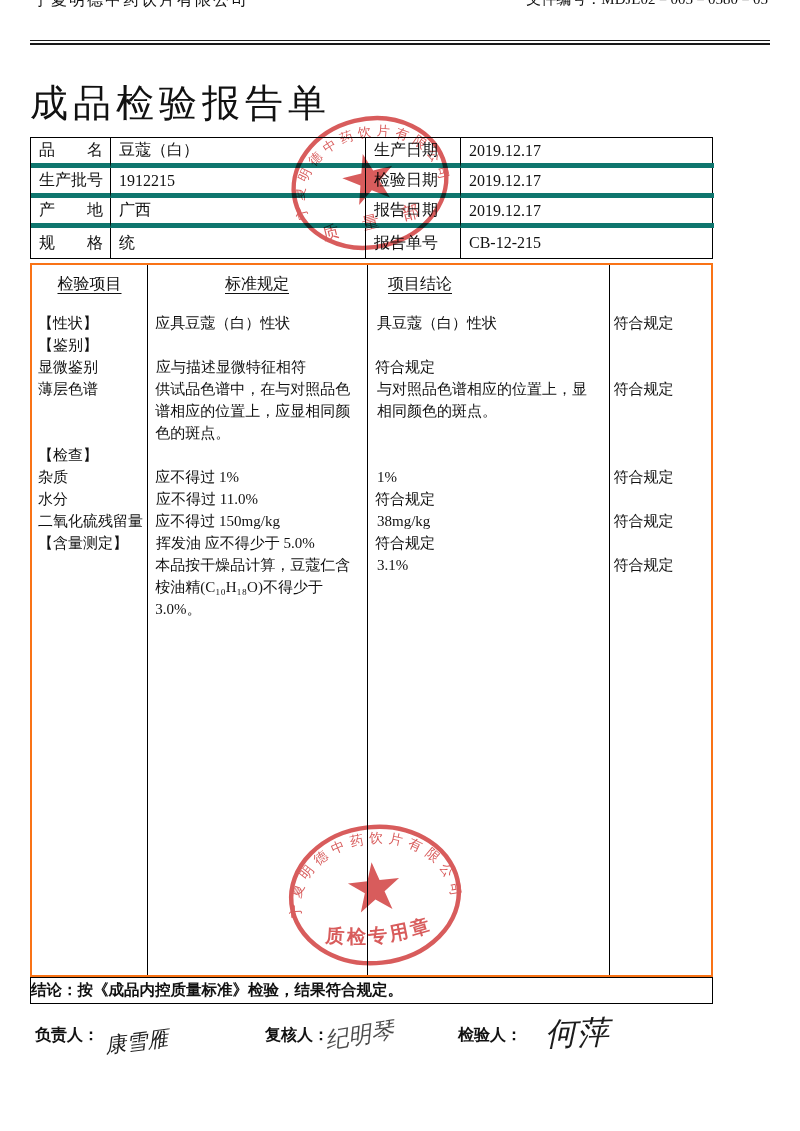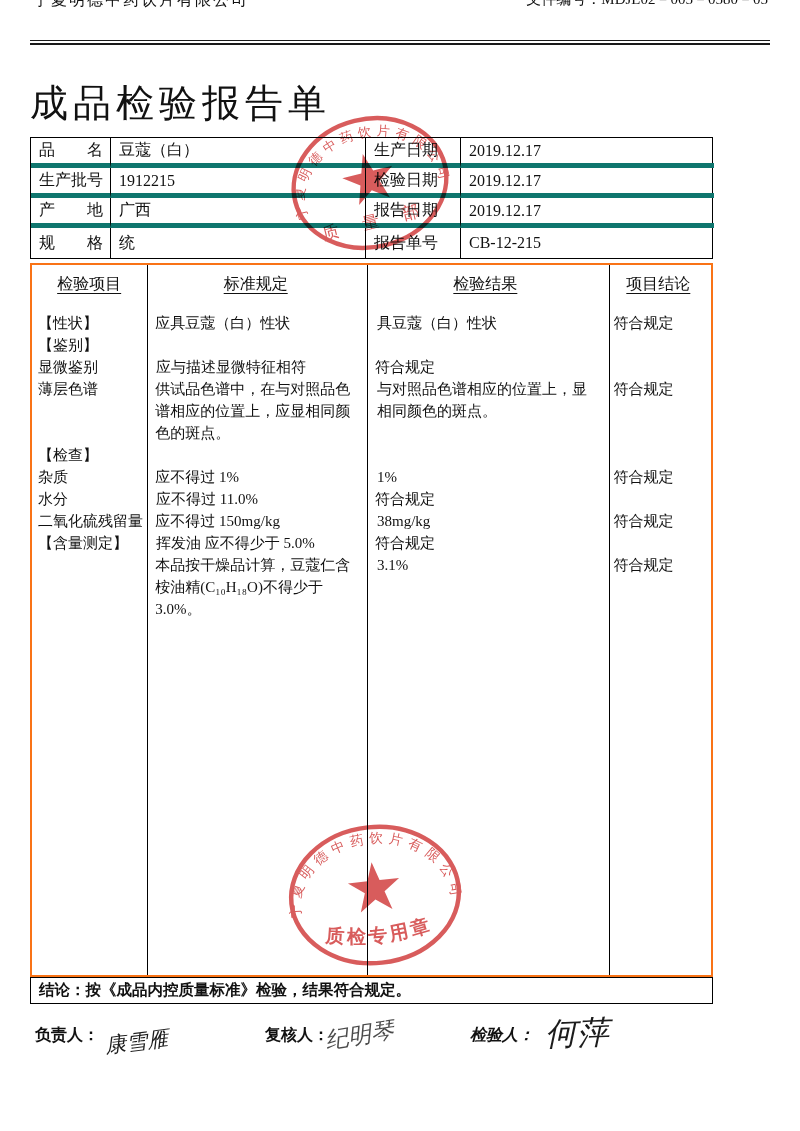--- a/index.html
+++ b/index.html
@@ -36,27 +36,27 @@
   .rows{margin-top:14px;}
   .rrow{display:flex;align-items:flex-start;min-height:22px;line-height:22px;}
   .rrow>div{box-sizing:border-box;}
   .c1{width:115px;padding-left:6px;}
   .c2{width:220px;padding-left:9px;padding-right:4px;}
   .c3{width:242px;padding-left:12px;padding-right:6px;}
   .c4{width:106px;padding-left:8px;}
 
   
   .conclusion{position:absolute;left:30px;top:977px;width:683px;height:27px;border:1px solid #000;
-              box-sizing:border-box;display:flex;align-items:center;padding-left:8px;
+              box-sizing:border-box;display:flex;align-items:center;padding-left:0;
               font-family:"Liberation Sans","DejaVu Sans",sans-serif;font-size:15.5px;font-weight:600;}
 
   
   .sig-label{position:absolute;font-family:"Liberation Sans","DejaVu Sans",sans-serif;
              font-size:16px;font-weight:600;top:1025px;}
-  .sl1{left:35px;} .sl2{left:265px;} .sl3{left:470px;font-style:italic;}
+  .sl1{left:35px;} .sl2{left:265px;} .sl3{left:458px;}
   .sig-name{position:absolute;font-style:italic;color:#1c1c1c;white-space:nowrap;}
   .sn1{left:105px;top:1028px;font-size:21px;transform:rotate(-7deg);}
   .sn2{left:325px;top:1020px;font-size:23px;transform:rotate(-9deg);opacity:.8;}
   .sn3{left:545px;top:1012px;font-size:32px;transform:rotate(-2deg);}
 
   .stamp{position:absolute;mix-blend-mode:multiply;opacity:.9;}
   .stamp-top{left:275px;top:95px;}
   .stamp-bottom{left:283px;top:816px;}
 </style>
 </head>
@@ -94,21 +94,20 @@
   </div>
 
   <div class="result-table">
     <div class="vline v1"></div>
     <div class="vline v2"></div>
     <div class="vline v3"></div>
 
     <div class="rt-head">
       <span class="h1">检验项目</span>
       <span class="h2">标准规定</span>
-      <span class="h3">检验结果</span>
       <span class="h4">项目结论</span>
     </div>
 
     <div class="rows">
       <div class="rrow">
         <div class="c1">【性状】</div>
         <div class="c2">应具豆蔻（白）性状</div>
         <div class="c3">具豆蔻（白）性状</div>
         <div class="c4">符合规定</div>
       </div>

